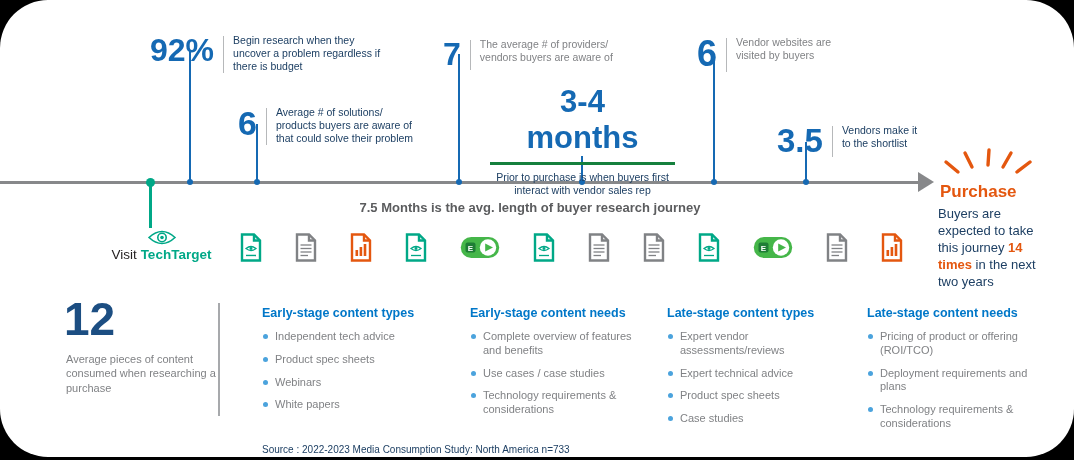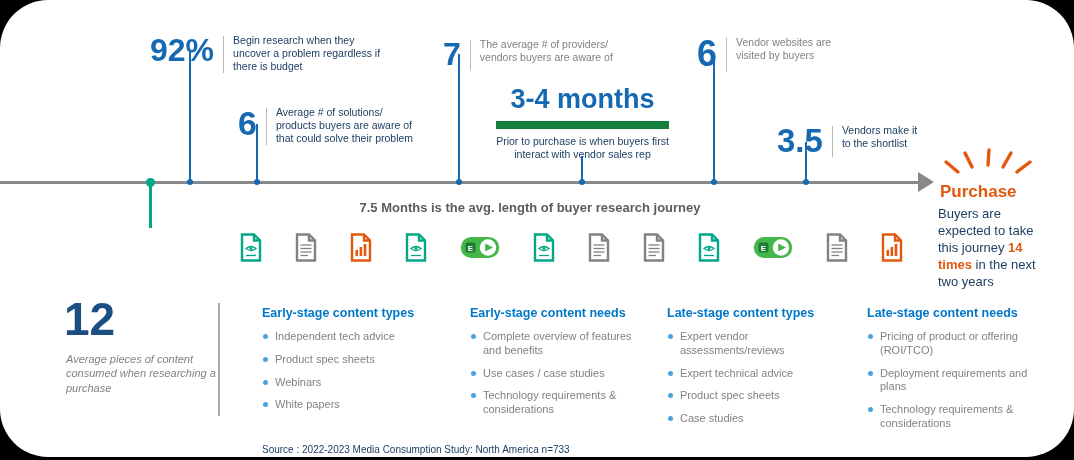--- a/index.html
+++ b/index.html
@@ -24,43 +24,43 @@
   .teal-dot { position:absolute; left:146px; top:178px; width:9px; height:9px; border-radius:50%; background:#00a887; }
 
   .stat { position:absolute; display:flex; align-items:flex-start;margin-top:26px; }
   .stat-num { font-weight:bold; color:#1569b3; line-height:1; }
   .vdiv { width:1px; background:#b6b8ba; align-self:stretch; margin:2px 9px 0 9px; }
   .stat-desc { font-size:10.5px; line-height:1.25; }
   .navy { color:#1d3f63; }
   .grayt { color:#808285; }
 
   .months-block { position:absolute; left:490px; top:84px; width:185px; text-align:center; }
-  .months-num { display:inline-block; font-size:27px; font-weight:bold; color:#1569b3;
-    border-bottom:8px solid #15803d; padding:0 14px 6px 14px; }
+  .months-num { display:inline-block; font-size:31px; font-weight:bold; color:#1569b3;
+    border-bottom:3px solid #15803d; padding:0 14px 6px 14px; }
   .months-desc { margin-top:6px; font-size:10.5px; line-height:1.25; color:#1d3f63; }
 
   .avg-label { position:absolute; left:270px; top:200px; width:520px; text-align:center;
     font-size:13px; font-weight:bold; color:#5b5c5e; }
 
   .purchase { position:absolute; left:938px; top:148px; width:132px; }
   .purchase-title { font-size:17px; font-weight:bold; color:#e4570f; margin:2px 0 4px 2px; }
   .purchase-desc { font-size:13px; line-height:1.3; color:#1d3f63; width:118px; }
   .purchase-desc .hl { color:#e4570f; font-weight:bold; }
 
   
   .logo { position:absolute; left:84px; top:229px; width:155px; text-align:center; }
   .logo-text { font-size:13.5px; margin-top:1px; }
   .logo-visit { color:#231f20; }
   .logo-brand { color:#00a887; font-weight:bold; }
   .icons-row { position:absolute; left:240px; top:229px; height:36px; display:flex; align-items:center; gap:33px; }
   .icons-row span { display:inline-flex; }
 
   
   .big-12 { position:absolute; left:64px; top:296px; font-size:46px; font-weight:bold; color:#1c4e82; line-height:1; }
-  .count-desc { position:absolute; left:66px; top:352px; width:152px; font-size:11px; line-height:1.3; color:#808285;font-style:italic; }
+  .count-desc { position:absolute; left:66px; top:352px; width:152px; font-size:11px; line-height:1.3; color:#808285; }
   .panel-divider { position:absolute; left:218px; top:303px; width:1.5px; height:113px; background:#a7a9ac; }
 
   .col { position:absolute; top:306px; }
   .col-title { font-size:12.5px; font-weight:bold; color:#0077c8; }
   .col ul { list-style:none; margin-top:10px; }
   .col li { position:relative; padding-left:13px; font-size:11px; line-height:1.25; color:#808285; margin-bottom:9px; }
   .col li::before { content:""; position:absolute; left:1px; top:4px; width:5px; height:5px; border-radius:50%; background:#4ba3dd; }
   .col1 { left:262px; width:190px; }
   .col2 { left:470px; width:178px; }
   .col3 { left:667px; width:185px; }
@@ -135,20 +135,28 @@
         <line x1="34" y1="19" x2="27" y2="5"></line>
         <line x1="50" y1="17" x2="51" y2="2"></line>
         <line x1="65" y1="19" x2="73" y2="5"></line>
         <line x1="79" y1="24" x2="92" y2="14"></line>
       </g>
     </svg>
     <div class="purchase-title">Purchase</div>
     <div class="purchase-desc"><span>Buyers are expected to take this journey </span><span class="hl">14 times</span><span> in the next two years</span></div>
   </div>
 
+  <div class="logo">
+    <svg width="30" height="17" viewBox="0 0 30 17" style="display:block;margin:0 auto;">
+      <path d="M2 8.5 Q15 -3.5 28 8.5 Q15 20.5 2 8.5 Z" fill="none" stroke="#00a887" stroke-width="1.6"></path>
+      <circle cx="15" cy="8.5" r="4.2" fill="none" stroke="#00a887" stroke-width="1.6"></circle>
+      <circle cx="15" cy="8.5" r="1.8" fill="#00a887"></circle>
+    </svg>
+    <div class="logo-text"><span class="logo-visit">Visit </span><span class="logo-brand">TechTarget</span></div>
+  </div>
 
   <div class="icons-row">
       <span>
         <svg width="22" height="29" viewBox="0 0 22 29">
           <path d="M2 1.5 H14 L20 7.5 V27.5 H2 Z" fill="#fff" stroke="#00a887" stroke-width="2.4"></path>
           <path d="M14 1.5 V7.5 H20" fill="none" stroke="#00a887" stroke-width="2.4"></path>
           <path d="M6 15.5 Q11 11.5 16 15.5 Q11 19.5 6 15.5Z" fill="none" stroke="#00a887" stroke-width="1.3"></path>
           <circle cx="11" cy="15.5" r="1.4" fill="#00a887"></circle>
           <line x1="6" y1="22.5" x2="16" y2="22.5" stroke="#00a887" stroke-width="1.3"></line>
         </svg>

